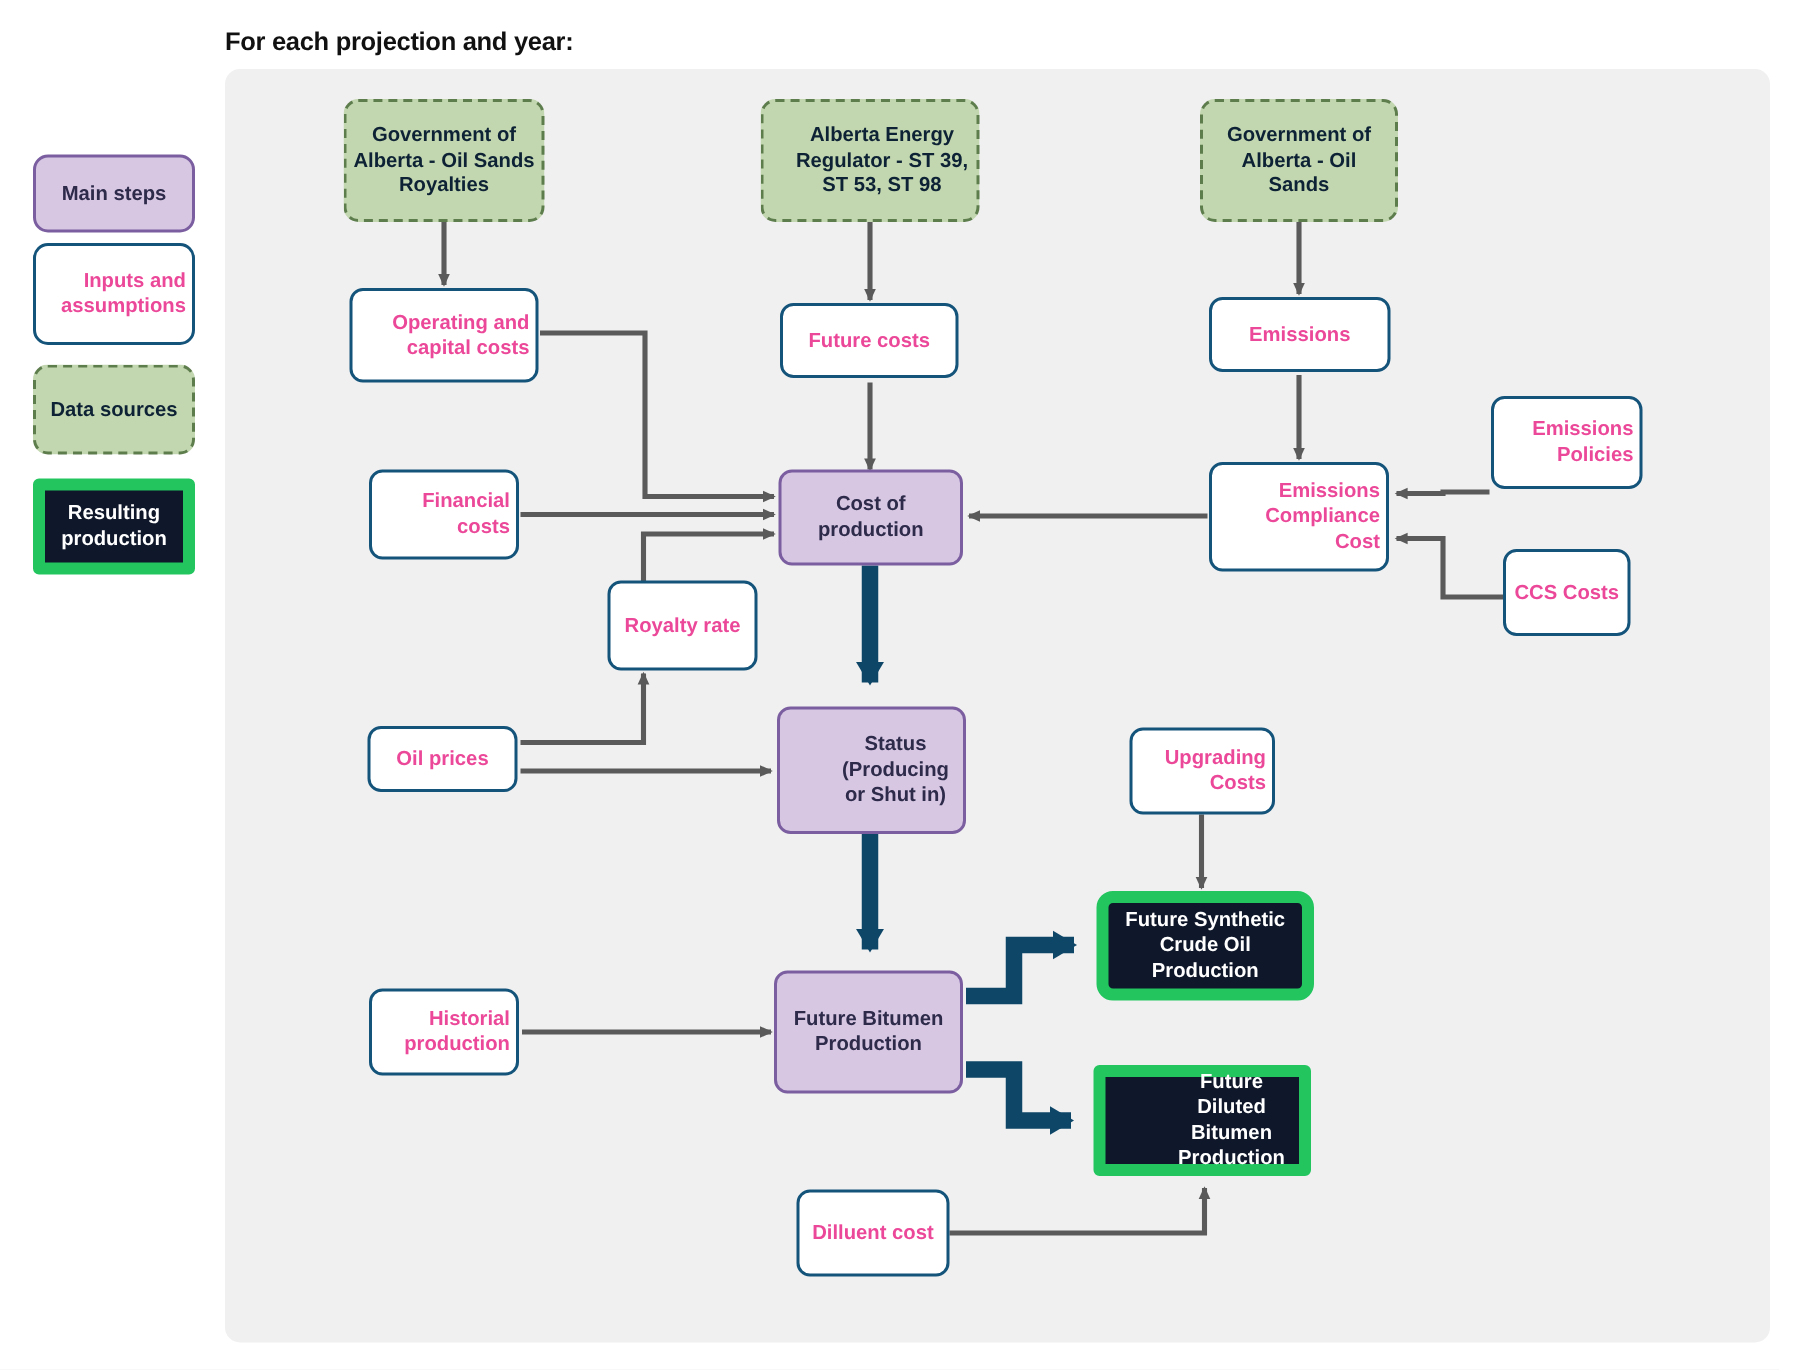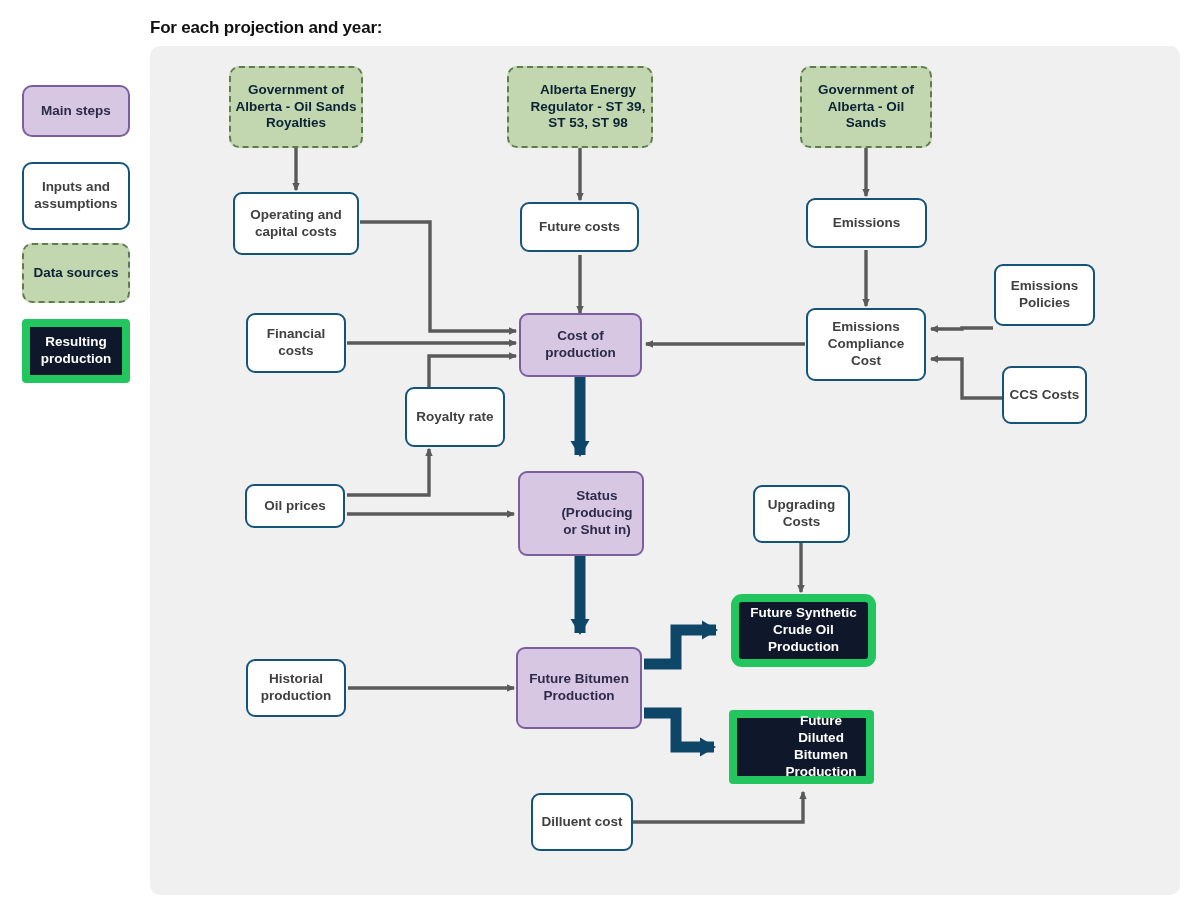--- a/index.html
+++ b/index.html
@@ -33,34 +33,34 @@
     border-radius:9px;
     padding:2px 4px;
     z-index:5;
   }
 
   
   .v-main{
     background:#d7c7e3;border:2px solid #7b5ea0;color:#2d2a4a;
   }
   .v-input{
-    background:#ffffff;border:2.2px solid #14537a;color:#404040;
+    background:#ffffff;border:2.2px solid #14537a;color:#ec4899;text-align:right;
   }
   .v-source{
     background:#c2d7af;border:2.5px dashed #5e7d4d;color:#0d2235;
     border-radius:10px;
   }
   .v-result{
     background:#0f172a;border:8px solid #22c55e;color:#ffffff;
     border-radius:4px;
   }
 
   
   .legend .node{position:absolute;}
-  .lg1{left:22px;top:85px;width:108px;height:52px;border-radius:10px;}
+  .lg1{left:22px;top:103px;width:108px;height:52px;border-radius:10px;}
   .lg2{left:22px;top:162px;width:108px;height:68px;border-radius:10px;}
   .lg3{left:22px;top:243px;width:108px;height:60px;border-radius:10px;}
   .lg4{left:22px;top:319px;width:108px;height:64px;border-radius:4px;}
 
   svg.wires{position:absolute;left:0;top:0;width:1200px;height:913px;z-index:2;}
 </style>
 </head>
 <body>
 
 <div id="stage">

